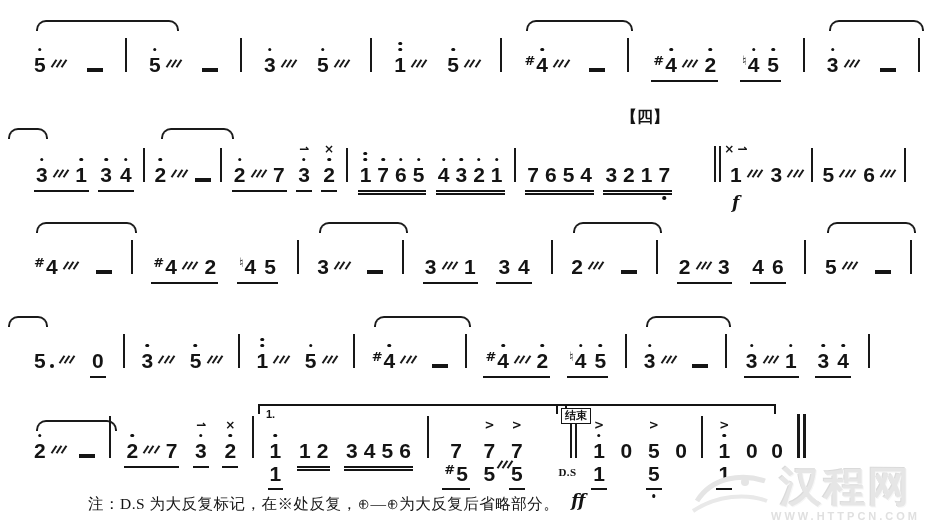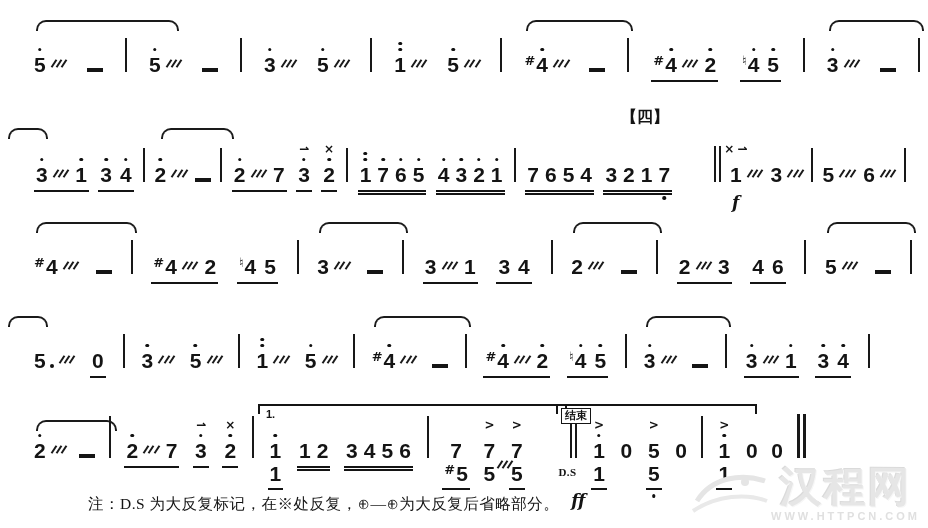--- a/index.html
+++ b/index.html
@@ -850,21 +850,21 @@
           <span class="dwrap"><span class="digit">0</span></span>
         </span>
         <span class="fbar">
           <i></i>
           <i></i>
         </span>
         <span class="slur" style="left: 2px; width: 77px;"></span>
         <span class="bracket tl tr" style="left: 224px; width: 309px;">
           <span class="blabel">1.</span>
         </span>
-        <span class="bracket tl tr" style="left: 522px; width: 201px;">
+        <span class="bracket tl tr" style="left: 522px; width: 220px;">
           <span class="blabel box">结束</span>
         </span>
       </div>
     </div>
 
   <div class="ann-four">【四】</div>
 
   <div class="footnote">注：D.S 为大反复标记，在※处反复，⊕—⊕为大反复后省略部分。</div>
 
   <div class="watermark">

